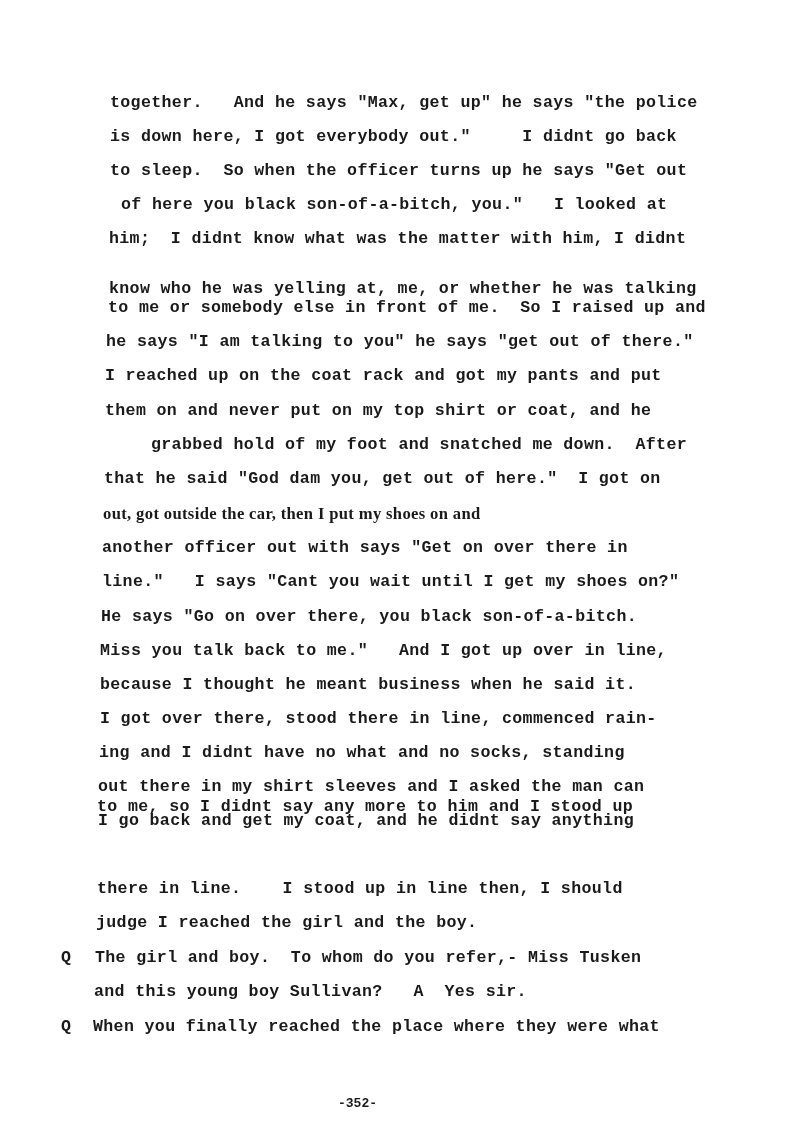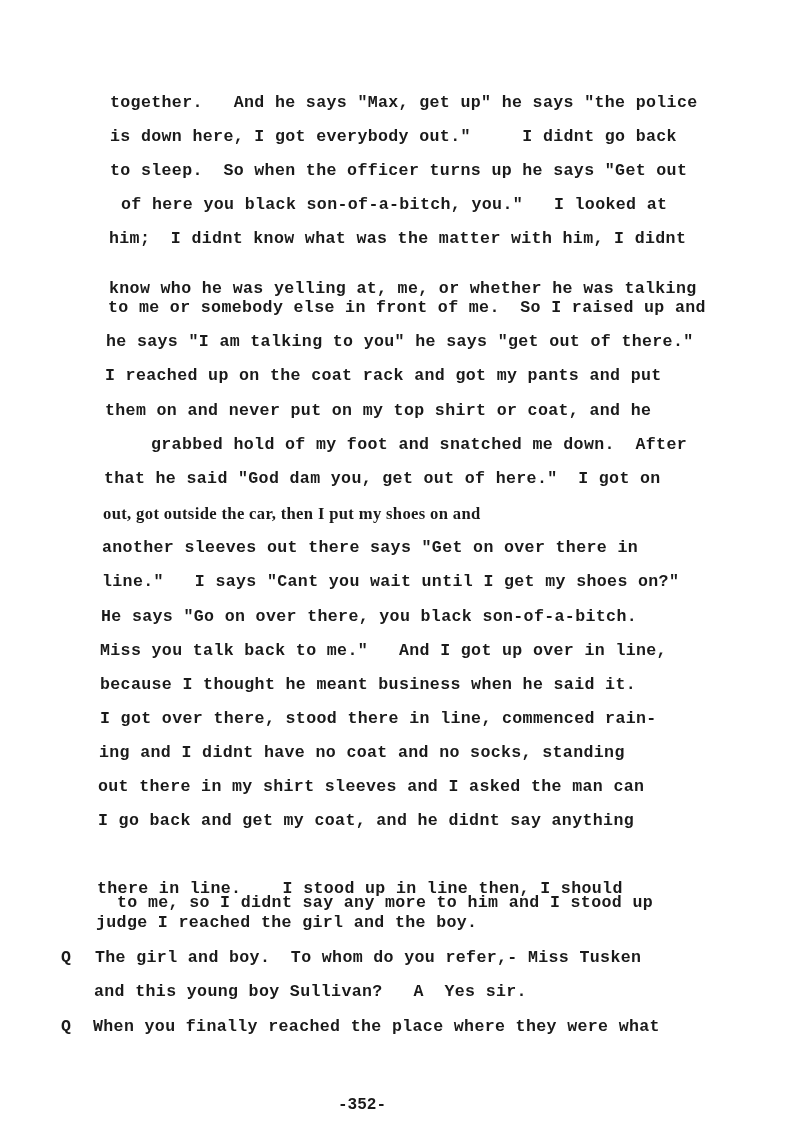--- a/index.html
+++ b/index.html
@@ -38,21 +38,21 @@
       font-size: 16.6px;
       font-weight: bold;
       color: #1a1a1a;
       line-height: 20px;
     }
     .page-number {
       position: absolute;
       left: 338px;
       top: 1096px;
       font-family: "Liberation Mono", "DejaVu Sans Mono", monospace;
-      font-size: 16px;
+      font-size: 13px;
       font-weight: bold;
       color: #1a1a1a;
       white-space: pre;
     }
   </style>
 </head>
 <body>
 
 <div class="page">
   <div id="lines">
@@ -63,30 +63,30 @@
     <div class="line" style="left:109px;top:195px;margin-left:12px;">of here you black son-of-a-bitch, you."   I looked at</div>
     <div class="line" style="left:109px;top:229px;text-align:right;">him;  I didnt know what was the matter with him, I didnt</div>
     <div class="line" style="left:109px;top:264px;margin-top:15px;">know who he was yelling at, me, or whether he was talking</div>
     <div class="line" style="left:108px;top:298px;">to me or somebody else in front of me.  So I raised up and</div>
     <div class="line" style="left:106px;top:332px;">he says "I am talking to you" he says "get out of there."</div>
     <div class="line" style="left:105px;top:366px;">I reached up on the coat rack and got my pants and put</div>
     <div class="line" style="left:105px;top:401px;">them on and never put on my top shirt or coat, and he</div>
     <div class="line" style="left:104px;top:435px;margin-left:47px;">grabbed hold of my foot and snatched me down.  After</div>
     <div class="line" style="left:104px;top:469px;">that he said "God dam you, get out of here."  I got on</div>
     <div class="line" style="left:103px;top:504px;font-family:Liberation Serif, serif;">out, got outside the car, then I put my shoes on and</div>
-    <div class="line" style="left:102px;top:538px;">another sleeves out there says "Get on over there in</div>
+    <div class="line" style="left:102px;top:538px;">another officer out with says "Get on over there in</div>
     <div class="line" style="left:102px;top:572px;">line."   I says "Cant you wait until I get my shoes on?"</div>
     <div class="line" style="left:101px;top:607px;">He says "Go on over there, you black son-of-a-bitch.</div>
     <div class="line" style="left:100px;top:641px;">Miss you talk back to me."   And I got up over in line,</div>
     <div class="line" style="left:100px;top:675px;">because I thought he meant business when he said it.</div>
     <div class="line" style="left:100px;top:709px;">I got over there, stood there in line, commenced rain-</div>
-    <div class="line" style="left:99px;top:743px;">ing and I didnt have no coat and no socks, standing</div>
+    <div class="line" style="left:99px;top:743px;">ing and I didnt have no what and no socks, standing</div>
     <div class="line" style="left:98px;top:777px;">out there in my shirt sleeves and I asked the man can</div>
     <div class="line" style="left:98px;top:811px;">I go back and get my coat, and he didnt say anything</div>
-    <div class="line" style="left:97px;top:893px;margin-left:20px;">to me, so I didnt say any more to him and I stood up</div>
+    <div class="line" style="left:97px;top:797px;">to me, so I didnt say any more to him and I stood up</div>
     <div class="line" style="left:97px;top:879px;">there in line.    I stood up in line then, I should</div>
     <div class="line" style="left:96px;top:913px;">judge I reached the girl and the boy.</div>
 
     <div class="qa-marker" style="left:61px;top:948px;">Q</div>
     <div class="line" style="left:95px;top:948px;">The girl and boy.  To whom do you refer,- Miss Tusken</div>
     <div class="line" style="left:94px;top:982px;">and this young boy Sullivan?   A  Yes sir.</div>
 
     <div class="qa-marker" style="left:61px;top:1017px;">Q</div>
     <div class="line" style="left:93px;top:1017px;">When you finally reached the place where they were what</div>
   </div>

